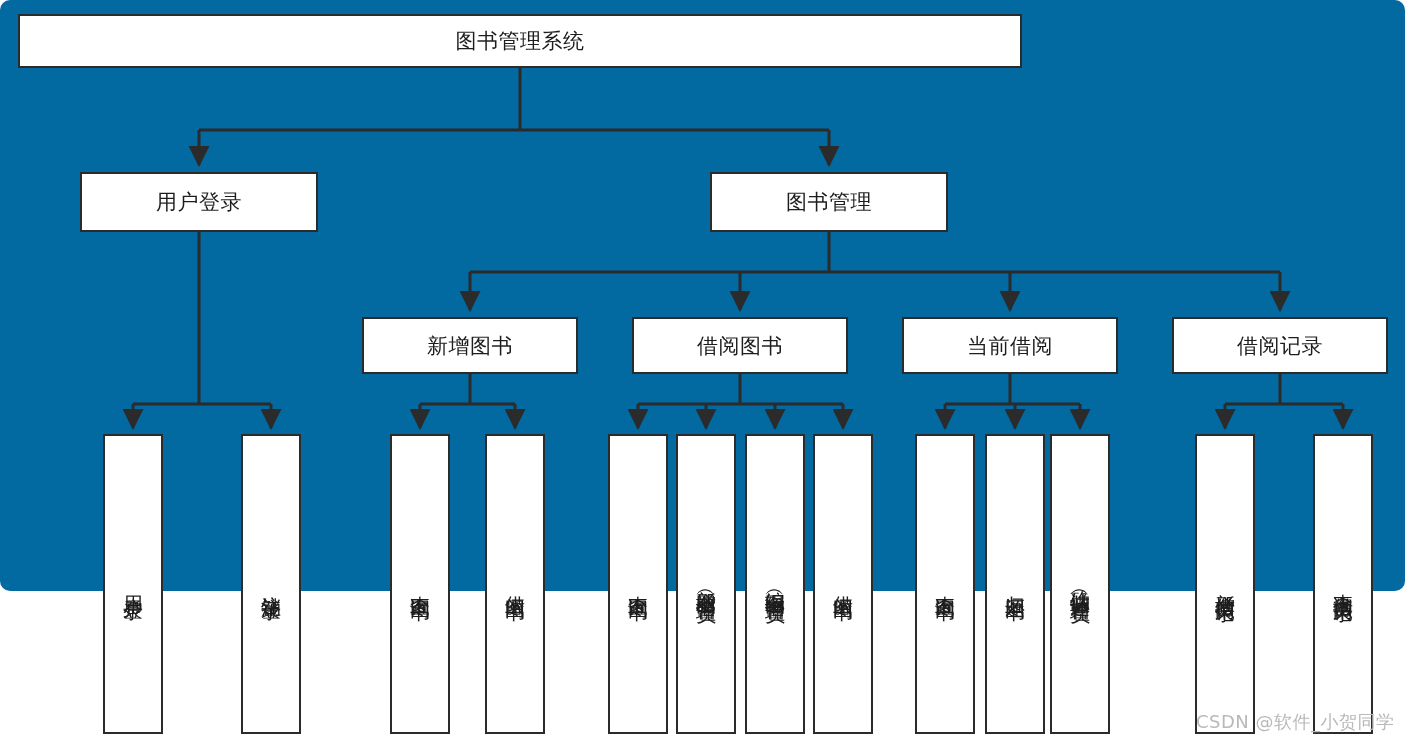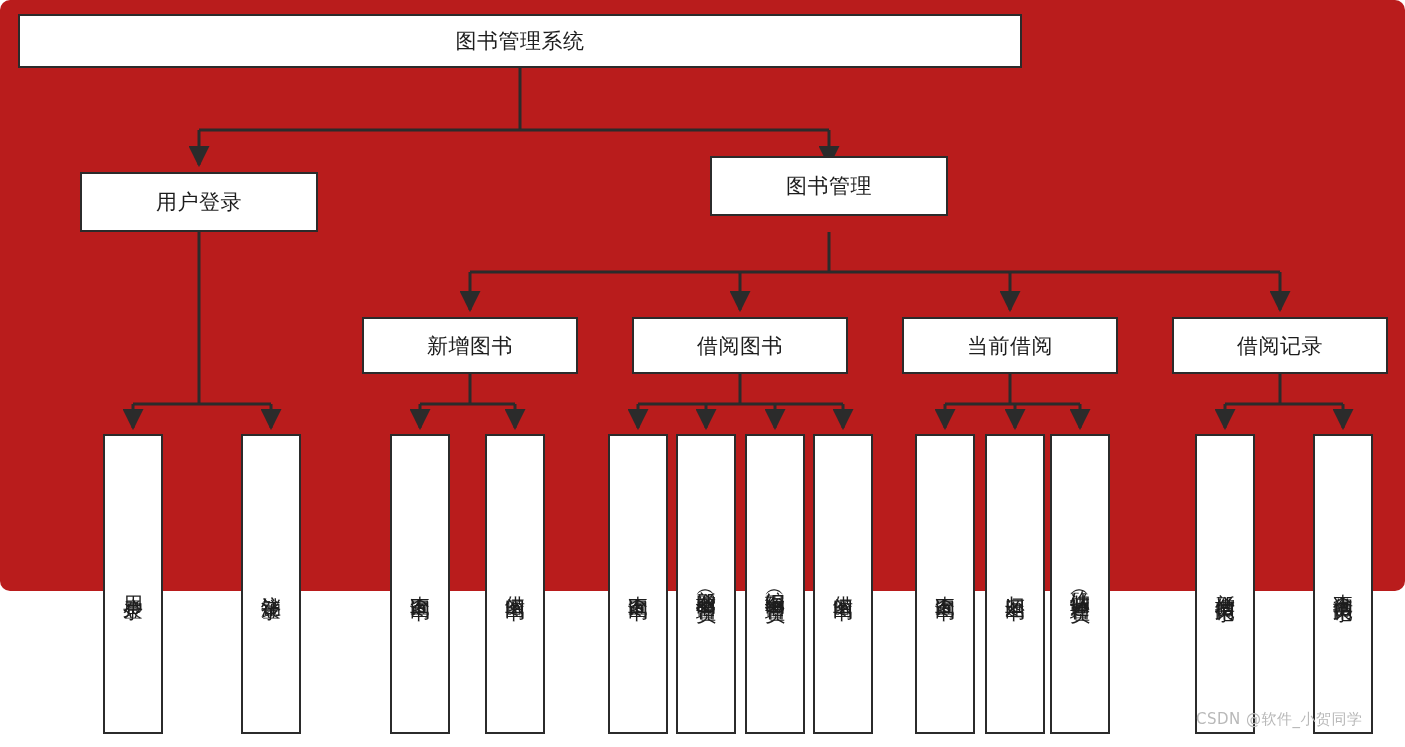--- a/index.html
+++ b/index.html
@@ -11,21 +11,21 @@
     width: 1405px;
     height: 747px;
     font-family: "DejaVu Sans", "Liberation Sans", sans-serif;
     overflow: hidden;
     position: relative;
   }
   #diagram-root {
     position: relative;
     width: 1405px;
     height: 591px;
-    background: #b91c1c;
+    background: #0369a1;
     border-radius: 10px;
   }
   svg.layer {
     position: absolute;
     left: 0;
     top: 0;
     width: 1405px;
     height: 747px;
   }
   .node-box {
@@ -53,21 +53,21 @@
     line-height: 1.25;
     letter-spacing: 2px;
     align-items: center;
     justify-content: center;
     text-align: center;
     padding: 4px 0;
   }
   .watermark {
     position: absolute;
     color: #b9b9b9;
-    font-size: 15px;
+    font-size: 18px;
     white-space: nowrap;
     letter-spacing: 0.5px;
   }
 </style>
 </head>
 <body>
 
 <div id="diagram-root">
 
   <svg class="layer" viewBox="0 0 1405 747">
@@ -121,21 +121,21 @@
       <path d="M 1225 404 L 1225 428" marker-end="url(#arrow)"></path>
       <path d="M 1343 404 L 1343 428" marker-end="url(#arrow)"></path>
 
     </g>
   </svg>
 
   <div class="node-box node-h node-root" style="left:18px; top:14px; width:1004px; height:54px;">图书管理系统</div>
 
   <div class="node-box node-h" style="left:80px; top:172px; width:238px; height:60px;">用户登录</div>
 
-  <div class="node-box node-h" style="left:710px; top:156px; width:238px; height:60px;">图书管理</div>
+  <div class="node-box node-h" style="left:710px; top:172px; width:238px; height:60px;">图书管理</div>
 
   <div class="node-box node-h" style="left:362px; top:317px; width:216px; height:57px;">新增图书</div>
 
   <div class="node-box node-h" style="left:632px; top:317px; width:216px; height:57px;">借阅图书</div>
 
   <div class="node-box node-h" style="left:902px; top:317px; width:216px; height:57px;">当前借阅</div>
 
   <div class="node-box node-h" style="left:1172px; top:317px; width:216px; height:57px;">借阅记录</div>
 
   <div class="node-box node-v" style="left:103px; top:434px; width:60px; height:300px;">用户登录</div>

